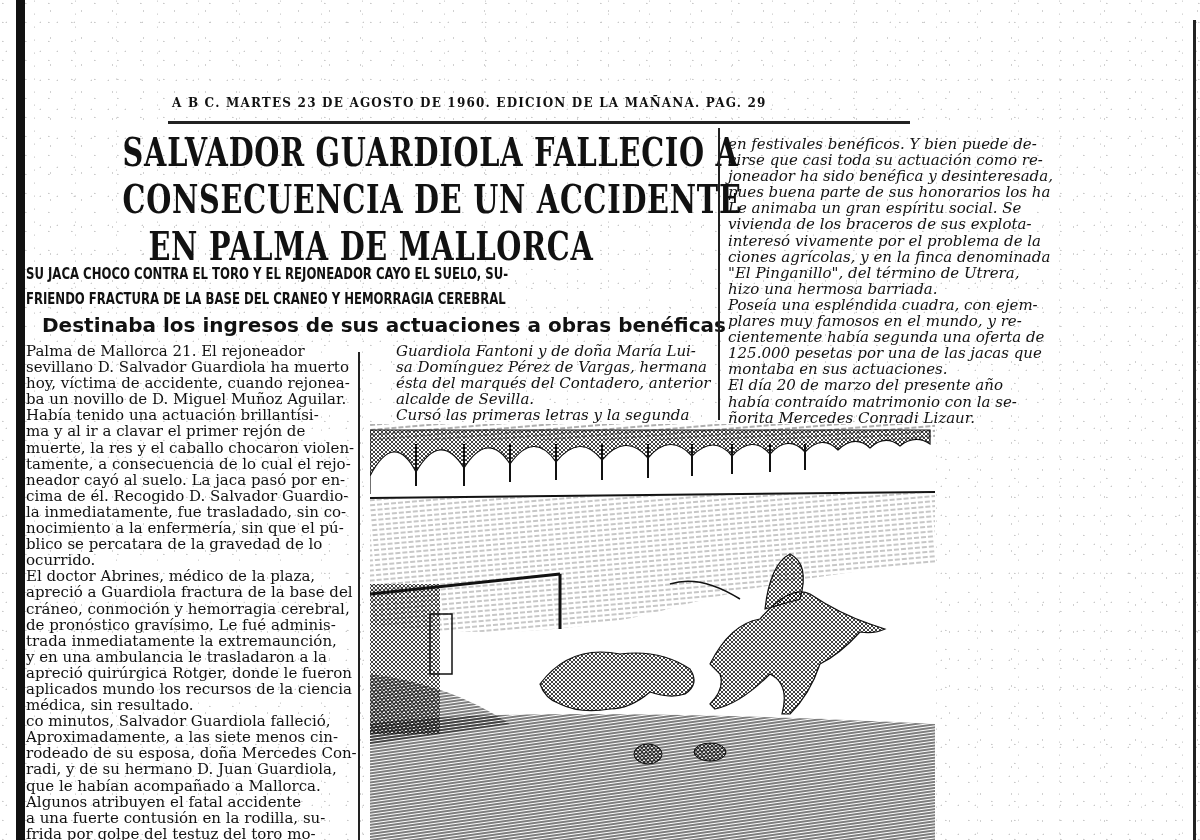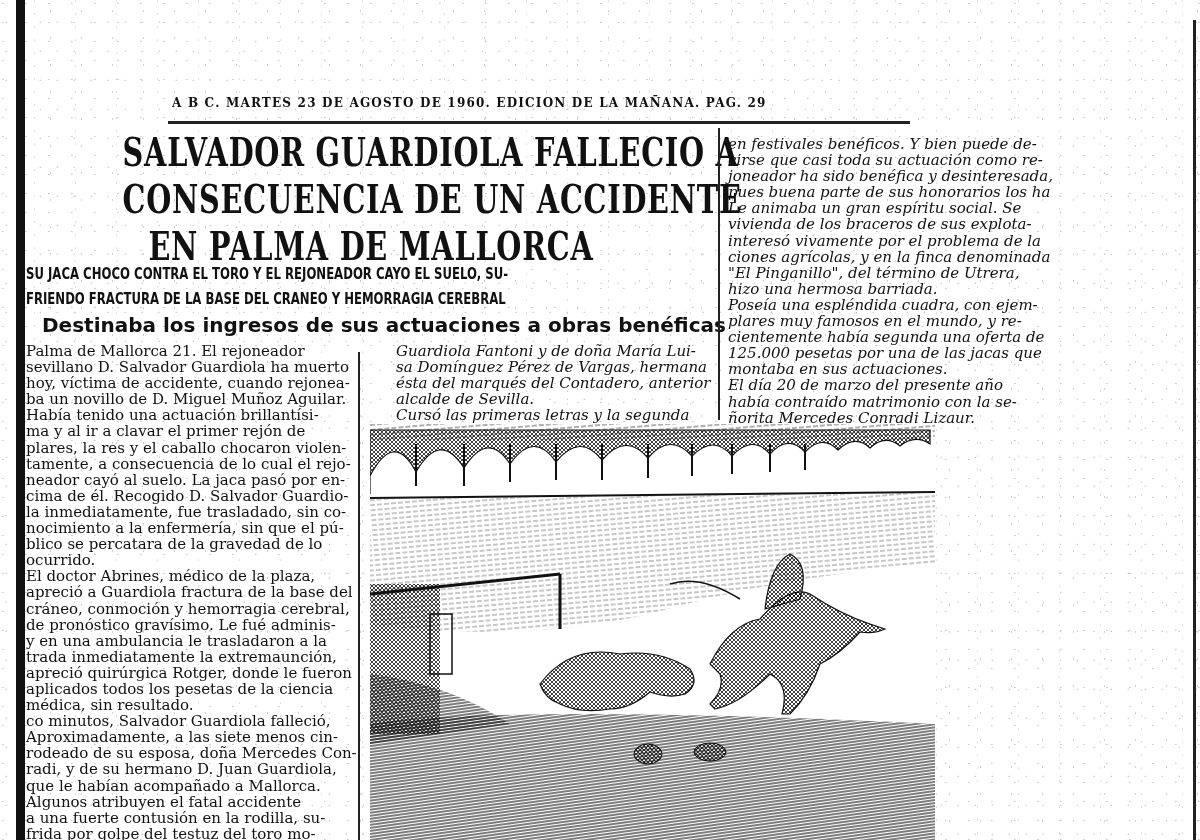--- a/index.html
+++ b/index.html
@@ -84,36 +84,36 @@
 
 <div class="deck">Destinaba los ingresos de sus actuaciones a obras benéficas</div>
 
 <div class="col col-1" id="col1">
     <span class="line">  Palma de Mallorca 21. El rejoneador</span>
     <span class="line">sevillano D. Salvador Guardiola ha muerto</span>
     <span class="line">hoy, víctima de accidente, cuando rejonea-</span>
     <span class="line">ba un novillo de D. Miguel Muñoz Aguilar.</span>
     <span class="line">  Había tenido una actuación brillantísi-</span>
     <span class="line">ma y al ir a clavar el primer rejón de</span>
-    <span class="line">plares, la res y el caballo chocaron violen-</span>
+    <span class="line">muerte, la res y el caballo chocaron violen-</span>
     <span class="line">tamente, a consecuencia de lo cual el rejo-</span>
     <span class="line">neador cayó al suelo. La jaca pasó por en-</span>
     <span class="line">cima de él. Recogido D. Salvador Guardio-</span>
     <span class="line">la inmediatamente, fue trasladado, sin co-</span>
     <span class="line">nocimiento a la enfermería, sin que el pú-</span>
     <span class="line">blico se percatara de la gravedad de lo</span>
     <span class="line">ocurrido.</span>
     <span class="line">  El doctor Abrines, médico de la plaza,</span>
     <span class="line">apreció a Guardiola fractura de la base del</span>
     <span class="line">cráneo, conmoción y hemorragia cerebral,</span>
     <span class="line">de pronóstico gravísimo. Le fué adminis-</span>
+    <span class="line">trada inmediatamente la extremaunción,</span>
     <span class="line">y en una ambulancia le trasladaron a la</span>
-    <span class="line">trada inmediatamente la extremaunción,</span>
     <span class="line">apreció quirúrgica Rotger, donde le fueron</span>
-    <span class="line">aplicados todos los pesetas de la ciencia</span>
+    <span class="line">aplicados mundo los recursos de la ciencia</span>
     <span class="line">médica, sin resultado.</span>
     <span class="line">co minutos, Salvador Guardiola falleció,</span>
     <span class="line">  Aproximadamente, a las siete menos cin-</span>
     <span class="line">rodeado de su esposa, doña Mercedes Con-</span>
     <span class="line">radi, y de su hermano D. Juan Guardiola,</span>
     <span class="line">que le habían acompañado a Mallorca.</span>
     <span class="line">  Algunos atribuyen el fatal accidente</span>
     <span class="line">a una fuerte contusión en la rodilla, su-</span>
     <span class="line">frida por golpe del testuz del toro mo-</span>
   </div>

